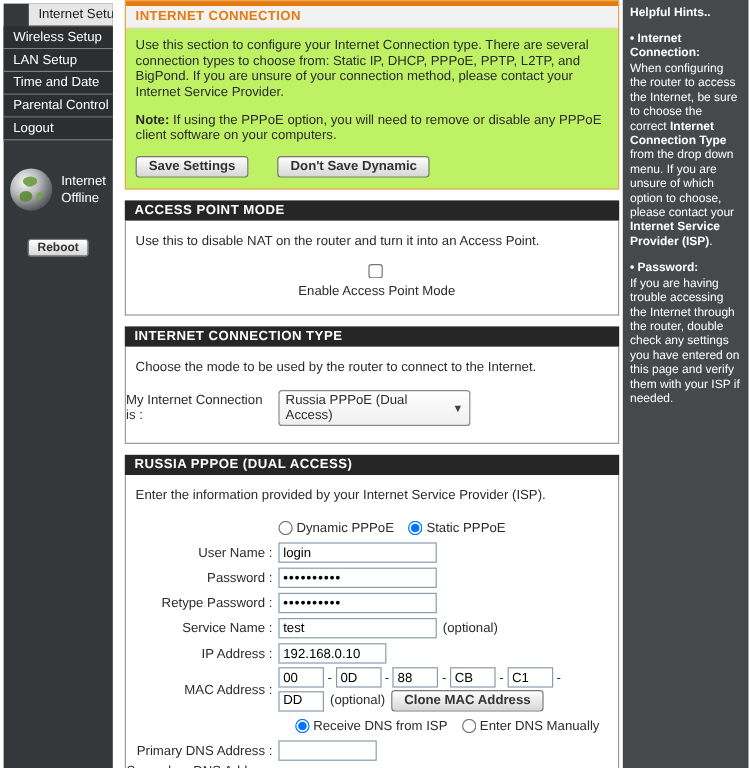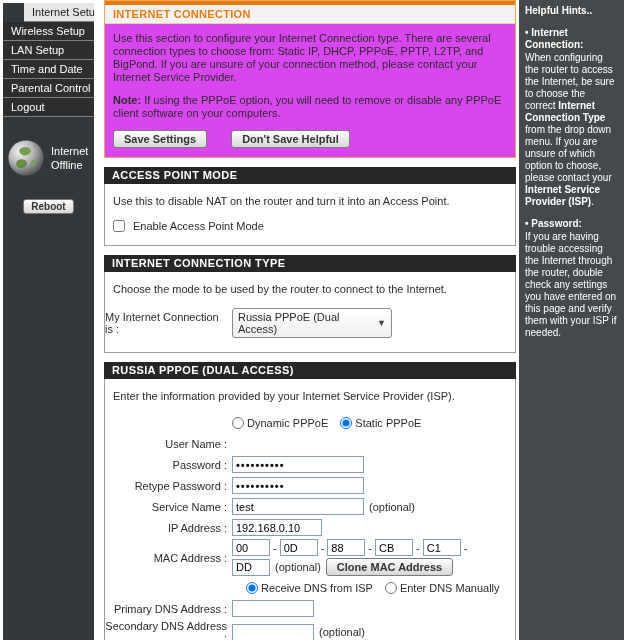--- a/index.html
+++ b/index.html
@@ -15,31 +15,31 @@
   .globe { width: 38px; height: 38px; flex: 0 0 38px; }
   .status-text { color: #fff; font-size: 11px; line-height: 14px; }
   .reboot-row { text-align: center; margin-top: 22px; }
   .btn { font-family: "Liberation Sans", sans-serif; font-size: 11px; font-weight: bold; color: #333; background: linear-gradient(#fefefe, #d7d7d7); border: 1px solid #7a7a7a; border-radius: 3px; padding: 2px 10px; cursor: pointer; }
   .btn.small { font-size: 10px; padding: 1px 7px; }
 
   
   .content { position: absolute; left: 104px; top: 0; width: 412px; }
   section { margin-bottom: 9px; }
 
-  .orange-box { border: 1px solid #eca360; background: #d946ef; }
+  .orange-box { border: 1px solid #eca360; background: #bef264; }
   .orange-top { height: 4px; background: #e87a0d; }
   .orange-header { background: #f2f2f2; color: #e87a0d; font-weight: bold; padding: 3px 8px; letter-spacing: 0.3px; border-bottom: 1px solid #eccdaa; }
   .orange-body { padding: 8px 8px 9px; }
   .orange-body p { margin: 0 0 10px; line-height: 13px; }
   .btn-row { display: flex; gap: 24px; margin-top: 2px; }
 
   .bar { height: 17px; line-height: 17px; background: #262626; color: #fff; font-weight: bold; padding: 0 8px; letter-spacing: 0.4px; }
   .box-body { border: 1px solid #9b9b9b; border-top: none; background: #fff; }
   .box-body > p { margin: 0; padding: 11px 8px 10px; line-height: 13px; }
-  .check-row { display: flex; align-items: center; gap: 5px; padding: 2px 0 13px 8px; }
+  .check-row { display: flex; align-items: center; gap: 5px; padding: 2px 0 13px 8px; flex-direction: column; }
   input[type="checkbox"], input[type="radio"] { width: 12px; height: 12px; margin: 0 3px 0 0; vertical-align: middle; }
 
   .select-row { display: flex; align-items: center; padding: 2px 0 14px 0; }
   .sel-label { width: 127px; text-align: left; padding-right: 5px; }
   .select { display: inline-flex; align-items: center; justify-content: space-between; gap: 6px; border: 1px solid #8a8a8a; border-radius: 3px; background: linear-gradient(#fff, #efefef); padding: 2px 5px; cursor: pointer; }
   .select .arrow { font-size: 9px; color: #444; }
   .sel-wide { width: 160px; }
 
   
   .form-body { padding-bottom: 20px; }
@@ -108,21 +108,21 @@
   <main class="content">
 
     <section class="orange-box">
       <div class="orange-top"></div>
       <div class="orange-header">INTERNET CONNECTION</div>
       <div class="orange-body">
         <p>Use this section to configure your Internet Connection type. There are several connection types to choose from: Static IP, DHCP, PPPoE, PPTP, L2TP, and BigPond. If you are unsure of your connection method, please contact your Internet Service Provider.</p>
         <p><span class="bold">Note:</span><span> If using the PPPoE option, you will need to remove or disable any PPPoE client software on your computers.</span></p>
         <div class="btn-row">
           <button class="btn">Save Settings</button>
-          <button class="btn">Don't Save Helpful</button>
+          <button class="btn">Don't Save Dynamic</button>
         </div>
       </div>
     </section>
 
     <section>
       <div class="bar">ACCESS POINT MODE</div>
       <div class="box-body">
         <p>Use this to disable NAT on the router and turn it into an Access Point.</p>
         <div class="check-row">
           <input type="checkbox" style="">
@@ -153,20 +153,21 @@
         <div class="frow">
           <span class="flabel"></span>
           <input type="radio" name="pppoe_type" style="">
           <span class="radio-label">Dynamic PPPoE</span>
           <input type="radio" name="pppoe_type" checked="" style="">
           <span class="radio-label">Static PPPoE</span>
         </div>
 
         <div class="frow">
           <span class="flabel">User Name :</span>
+          <input class="tinput w-std" type="text" value="login" style="">
         </div>
 
         <div class="frow">
           <span class="flabel">Password :</span>
           <input class="tinput w-std pw" type="text" value="••••••••••" style="">
         </div>
 
         <div class="frow">
           <span class="flabel">Retype Password :</span>
           <input class="tinput w-std pw" type="text" value="••••••••••" style="">

